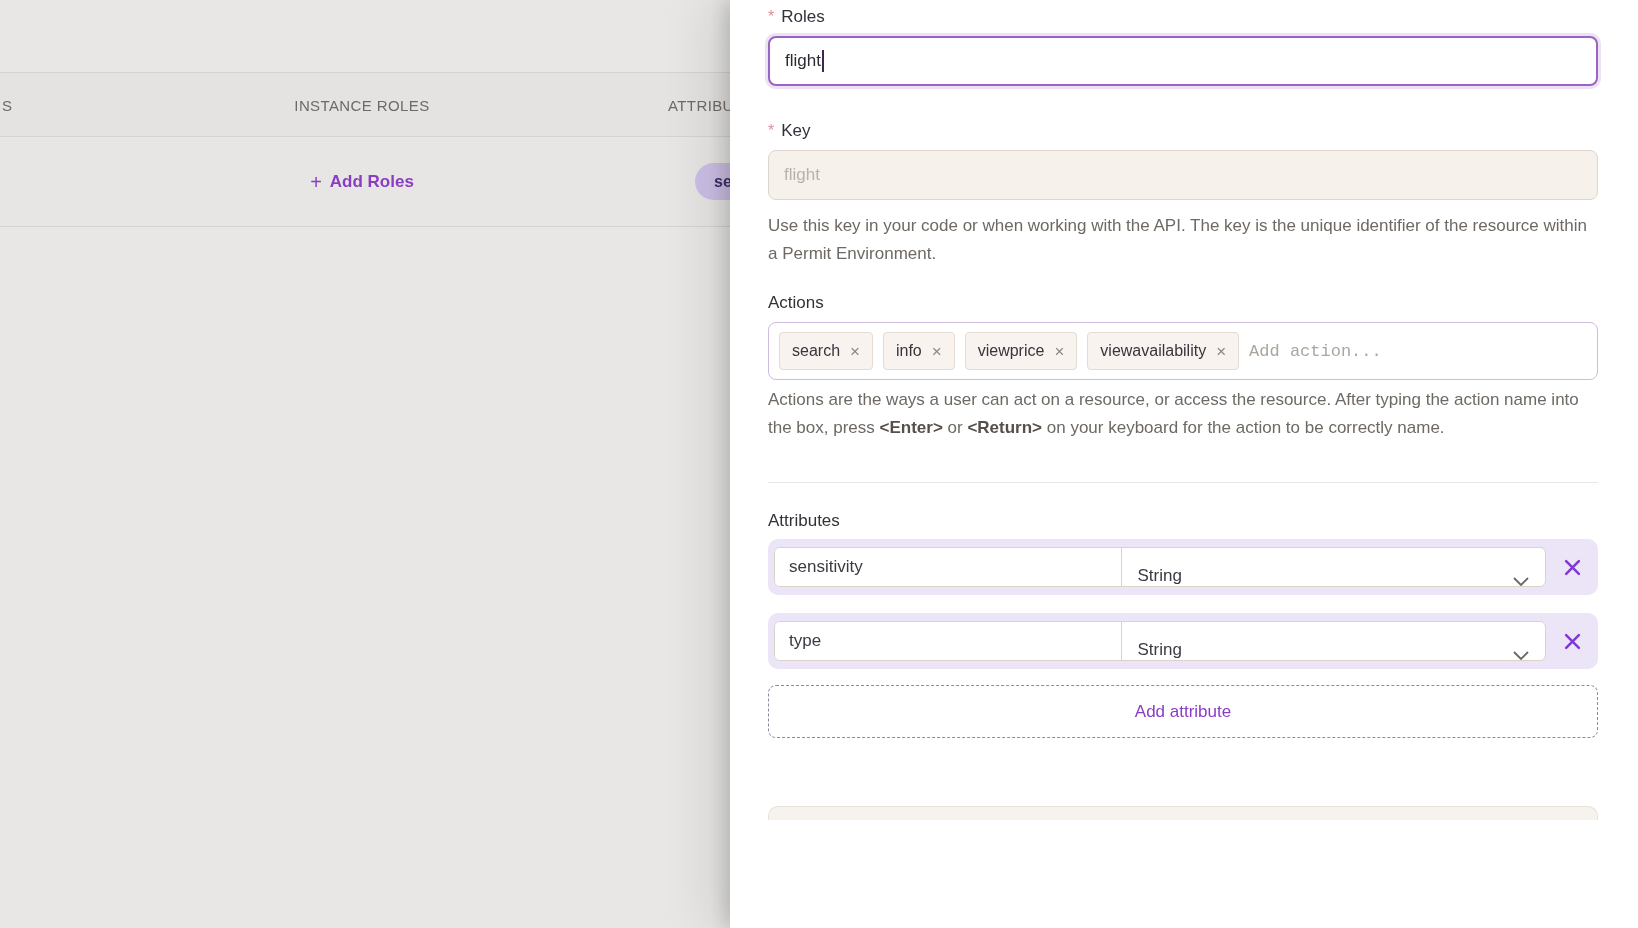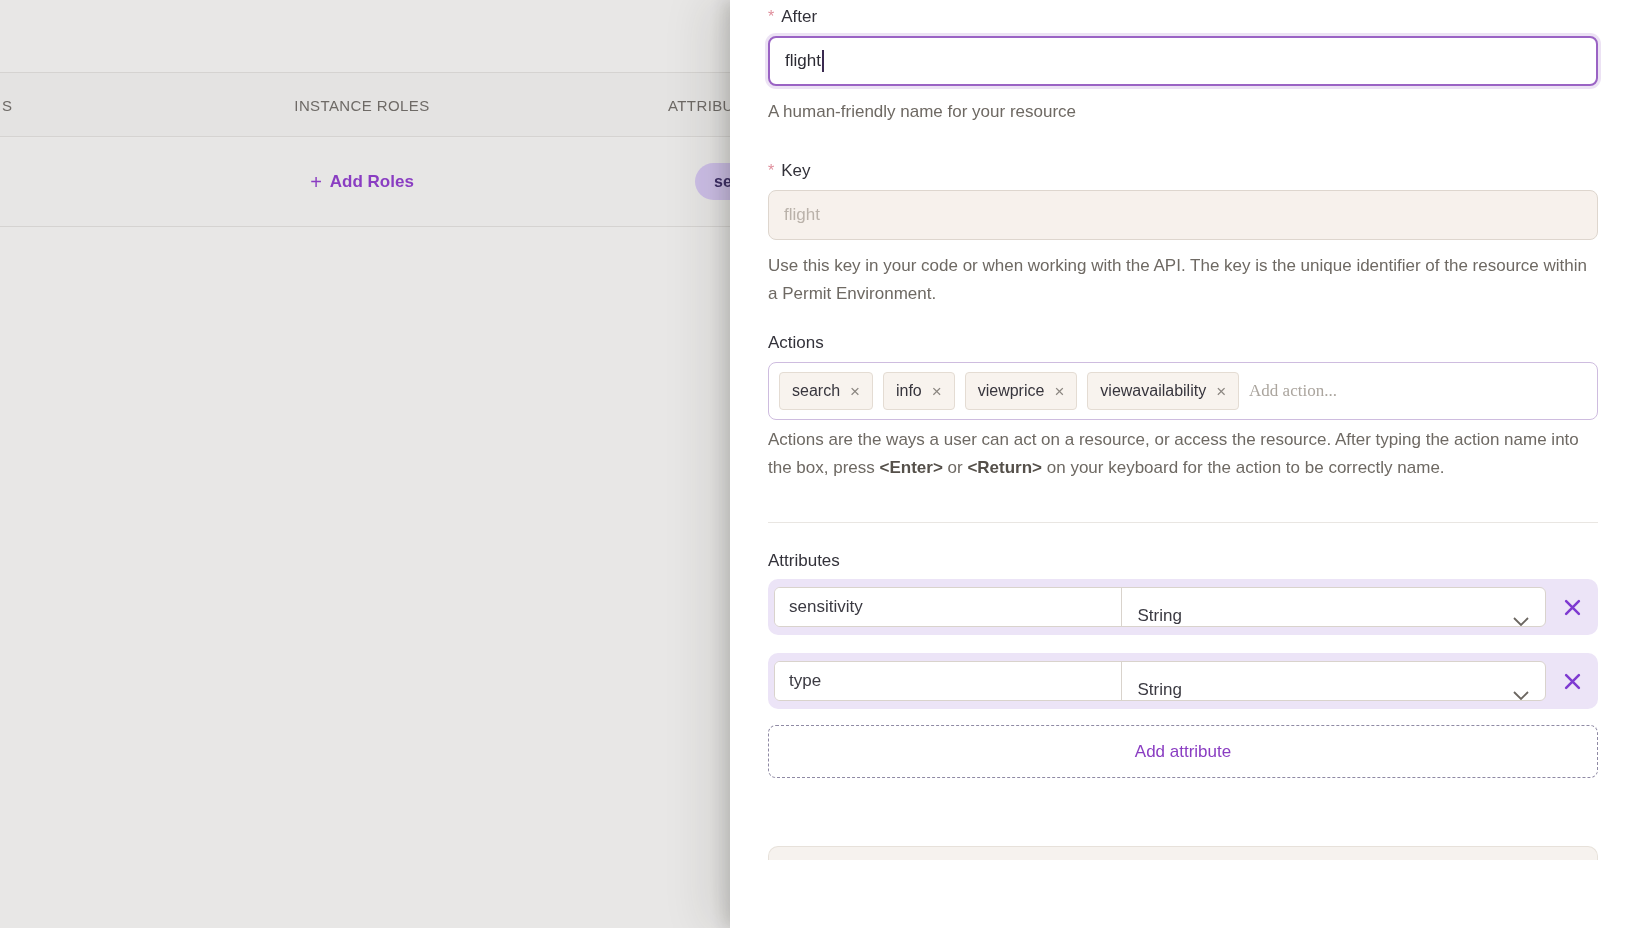--- a/index.html
+++ b/index.html
@@ -47,21 +47,21 @@
     font-family:"Liberation Sans", sans-serif; color:#6e6963; }
   .key-input::placeholder { color:#bab2aa; }
 
   .actions-label { margin-top:24px; }
   .actions-box { margin-top:8px; min-height:58px; border:1px solid #cebcdf; border-radius:8px;
     padding:9px 10px; display:flex; align-items:center; gap:10px; flex-wrap:wrap; }
   .tag { background:#f8f3ee; border:1px solid #e4dcd3; border-radius:4px; height:38px;
     padding:0 12px; font-size:16px; color:#37353d; display:flex; align-items:center; gap:10px; }
   .tag-x { color:#8b8680; font-size:17px; line-height:1; cursor:pointer; }
   .action-input { flex:1; min-width:160px; border:none; outline:none; background:transparent;
-    font-size:17px; color:#2c2b33; font-family:Liberation Serif, serif; }
+    font-size:17px; color:#2c2b33; font-family:Liberation Mono, monospace; }
   .action-input::placeholder { color:#aba59e; }
   .actions-helper { margin-top:6px; }
   .actions-helper b { font-weight:700; color:#55504a; }
 
   .divider { margin-top:40px; border-top:1px solid #e9e6e2; }
   .abac-heading { margin-top:24px; font-size:21px; font-weight:700; color:#2d2c32; }
   .attrs-label { margin-top:28px; font-size:17px; font-weight:500; color:#33323a; }
 
   .attr-row { margin-top:8px; height:56px; background:#ece4f7; border-radius:10px;
     display:flex; align-items:center; padding:3px 0 3px 6px; }
@@ -98,27 +98,26 @@
       <span>Add Roles</span>
     </div>
     <div class="attr-badge">sensiti</div>
   </div>
 </div>
 
 <div class="panel">
 
   <div class="field-label">
     <span class="req">*</span>
-    <span>After</span>
+    <span>Roles</span>
   </div>
   <div class="name-input">
     <span>flight</span>
     <span class="caret"></span>
   </div>
-  <div class="helper">A human-friendly name for your resource</div>
 
   <div class="field-label key-label">
     <span class="req">*</span>
     <span>Key</span>
   </div>
   <input class="key-input" type="text" disabled="" placeholder="flight" style="">
   <div class="helper">Use this key in your code or when working with the API. The key is the unique identifier of the resource within a Permit Environment.</div>
 
   <div class="field-label actions-label">
     <span>Actions</span>

